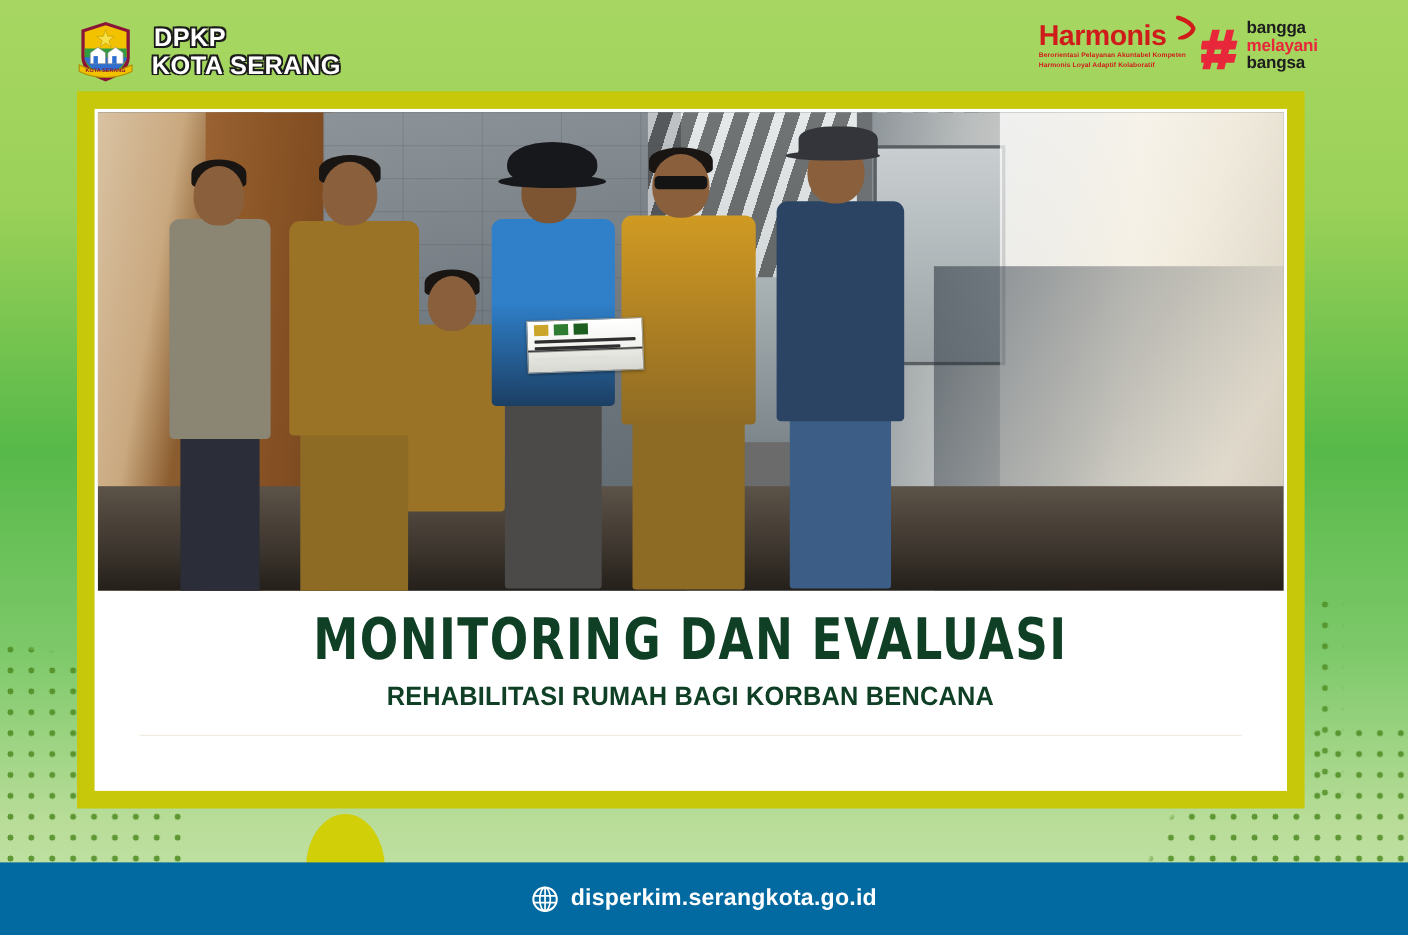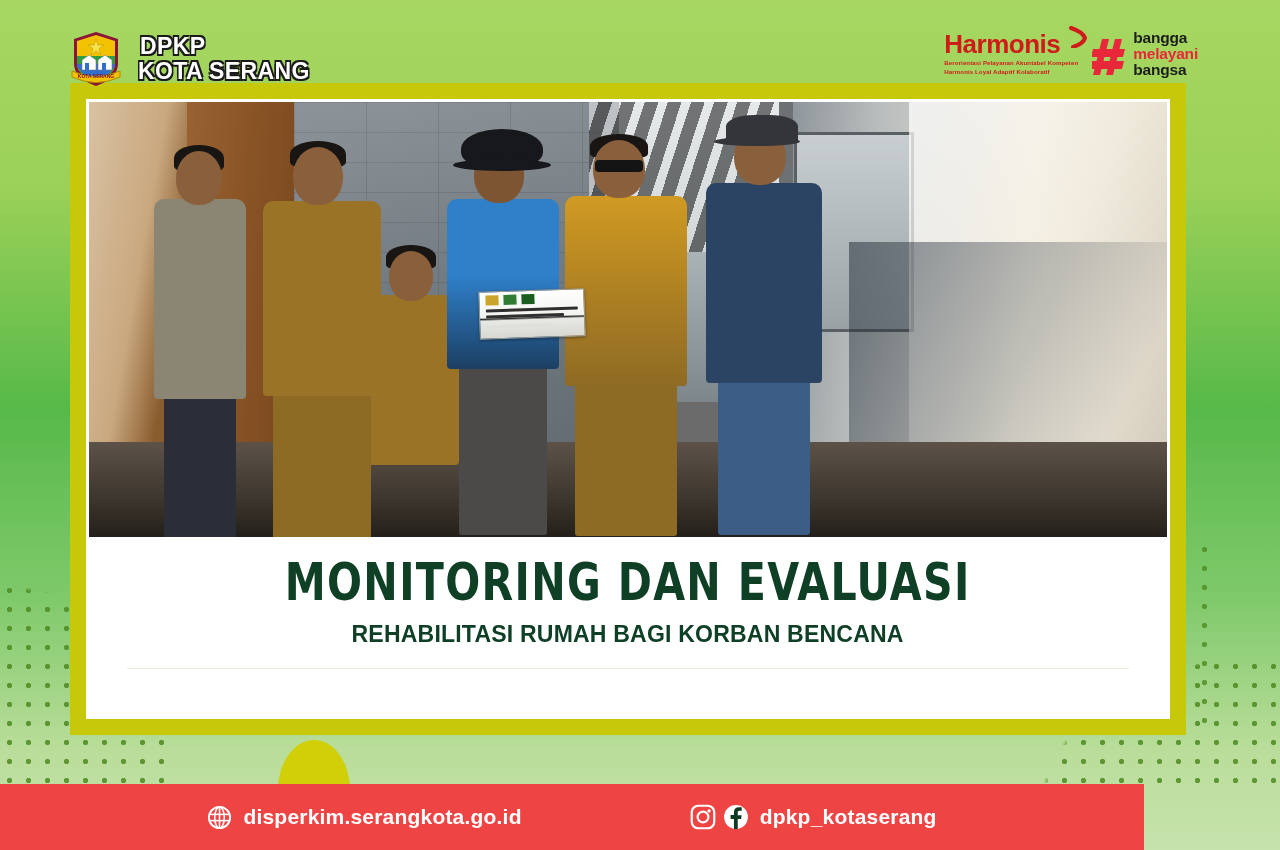--- a/index.html
+++ b/index.html
@@ -35,21 +35,21 @@
     position:absolute; left:1195px; top:540px; width:26px; height:190px;
     background-image:radial-gradient(circle, #4e8b22 2.6px, transparent 2.9px);
     background-size:19px 19px; opacity:.8;
   }
   #blob-bottom {
     position:absolute; left:278px; bottom:60px; width:72px; height:50px;
     background:#d1cf08; border-radius:50% 50% 0 0 / 100% 100% 0 0;
   }
 
   
-  #header { position:absolute; left:0; top:12px; width:1280px; height:83px; z-index:5;padding-left:40px; }
+  #header { position:absolute; left:0; top:0; width:1280px; height:83px; z-index:5;padding-left:40px; }
   #brand { position:absolute; left:68px; top:18px; display:flex; align-items:center; gap:14px; }
   #logo-emblem { width:56px; height:58px; flex:0 0 auto; }
   #brand-text { line-height:1.08; }
   #brand-text .l {
     font-size:23px; font-weight:bold; color:#ffffff; letter-spacing:.4px;
     text-shadow:
       -1.6px -1.6px 0 #1b1b1b, 1.6px -1.6px 0 #1b1b1b,
       -1.6px  1.6px 0 #1b1b1b, 1.6px  1.6px 0 #1b1b1b,
        0 0 2px #1b1b1b;
     display:block; white-space:nowrap;
@@ -213,22 +213,22 @@
     transform:scaleX(.96); transform-origin:center;
   }
   #title-note {
     font-size:30px; font-style:italic; color:#0f4026; margin-top:18px;
     white-space:nowrap; font-weight:500;
   }
   #caption-rule { width:93%; height:1px; background:#efe9dd; margin-top:20px; }
 
   
   #footer {
-    position:absolute; left:0; bottom:0; width:1144px; height:66px;
-    background:#ef4444; display:flex; align-items:center; justify-content:center;
+    position:absolute; left:0; bottom:0; width:1280px; height:66px;
+    background:#0369a1; display:flex; align-items:center; justify-content:center;
     gap:168px; z-index:6;
   }
   .foot-item { display:flex; align-items:center; gap:11px; }
   .foot-item .txt { color:#ffffff; font-size:21px; font-weight:bold; letter-spacing:.2px; }
   .foot-icons { display:flex; align-items:center; gap:7px; }
   svg.ic { display:block; }
 </style>
 </head>
 <body>
 
@@ -385,32 +385,14 @@
         <circle cx="12" cy="12" r="10.2" fill="none" stroke="#ffffff" stroke-width="1.8"></circle>
         <ellipse cx="12" cy="12" rx="4.6" ry="10.2" fill="none" stroke="#ffffff" stroke-width="1.5"></ellipse>
         <line x1="1.9" y1="9" x2="22.1" y2="9" stroke="#ffffff" stroke-width="1.5"></line>
         <line x1="1.9" y1="15" x2="22.1" y2="15" stroke="#ffffff" stroke-width="1.5"></line>
         <line x1="12" y1="1.8" x2="12" y2="22.2" stroke="#ffffff" stroke-width="1.5"></line>
       </svg>
     </span>
     <span class="txt">disperkim.serangkota.go.id</span>
   </div>
 
-  <div class="foot-item">
-    <span class="foot-icons">
-      <span>
-        <svg class="ic" viewBox="0 0 24 24" width="26" height="26">
-          <rect x="1.6" y="1.6" width="20.8" height="20.8" rx="6" fill="none" stroke="#ffffff" stroke-width="2"></rect>
-          <circle cx="12" cy="12" r="5" fill="none" stroke="#ffffff" stroke-width="2"></circle>
-          <circle cx="17.6" cy="6.4" r="1.5" fill="#ffffff"></circle>
-        </svg>
-      </span>
-      <span>
-        <svg class="ic" viewBox="0 0 24 24" width="26" height="26">
-          <circle cx="12" cy="12" r="11" fill="#ffffff"></circle>
-          <path d="M13.6 23V13.9h3.1l.5-3.6h-3.6V8c0-1 .3-1.7 1.8-1.7h1.9V3.1c-.3 0-1.4-.1-2.7-.1-2.7 0-4.5 1.6-4.5 4.6v2.6H7v3.6h3.1V23z" fill="#0d3b22"></path>
-        </svg>
-      </span>
-    </span>
-    <span class="txt">dpkp_kotaserang</span>
-  </div>
 
 </div>
 
 </body></html>

